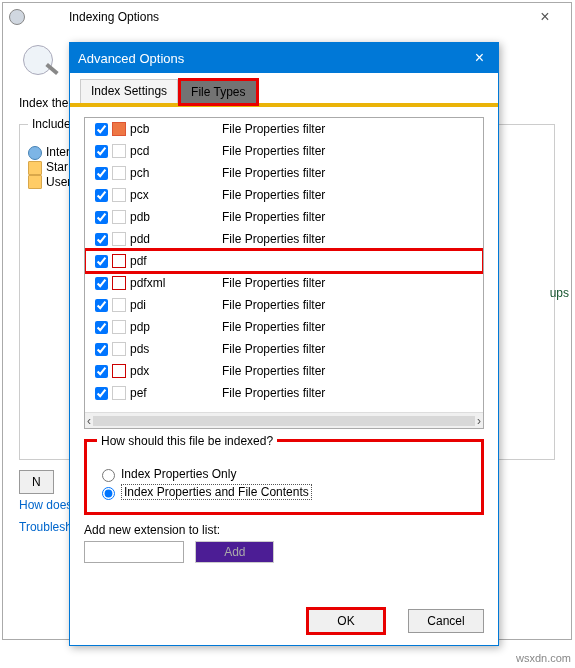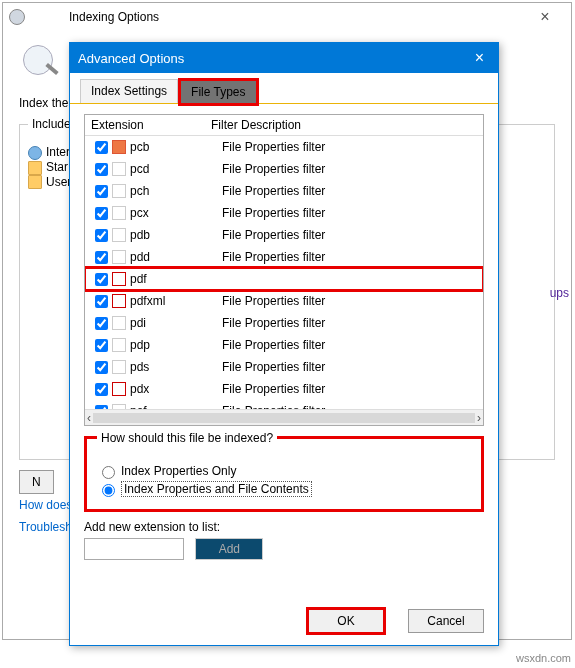--- a/index.html
+++ b/index.html
@@ -29,21 +29,21 @@
 .link { color: #0066cc; text-decoration: none; display: inline-block; margin: 4px 0; cursor: pointer; }
 
 .bottom-btn { border:1px solid #999; background:#f0f0f0; padding:4px 12px; }
 
 
 .child-window { position: absolute; left: 69px; top: 42px; width: 430px; height: 604px; border: 1px solid #0078d7; background: #fff; box-shadow: 2px 2px 8px rgba(0,0,0,.3); display:flex; flex-direction:column; }
 .child-title { background: #0078d7; color: #fff; height: 30px; display: flex; align-items: center; padding: 0 8px; }
 .child-title-text { flex: 1; font-size: 13px; }
 .child-close { font-size: 16px; cursor: pointer; padding: 0 6px; }
 
-.tabs { display: flex; padding: 6px 10px 0 10px; border-bottom: 1px solid #eab308; }
+.tabs { display: flex; padding: 6px 10px 0 10px; border-bottom: 4px solid #eab308; }
 .tab { padding: 4px 10px; border: 1px solid #ccc; border-bottom: none; background: #f4f4f4; margin-right: 2px; cursor: pointer; position: relative; }
 .tab.active { background: #737373; border-bottom: 1px solid #fff; top: 1px; }
 
 .child-body { padding: 10px 14px; flex:1; display:flex; flex-direction:column; }
 
 .listbox { border: 1px solid #aaa; height: 312px; display: flex; flex-direction: column; }
 .list-header { display: flex; border-bottom: 1px solid #ddd; padding: 3px 6px; font-weight: normal; }
 .col-ext { width: 120px; }
 .col-desc { flex: 1; }
 .list-rows { flex:1; overflow-y: scroll; overflow-x: hidden; }
@@ -59,30 +59,30 @@
 
 .hscroll { height: 16px; border-top: 1px solid #ddd; background: #f0f0f0; display:flex; align-items:center; justify-content:space-between; padding:0 2px; font-size:11px; color:#555; }
 
 .radio-group { border:1px solid #ccc; margin-top:10px; padding:8px 10px 10px 10px; }
 .radio-label { position:relative; top:-16px; background:#fff; padding:0 4px; display:inline-block; }
 .radio-row { display:flex; align-items:center; margin:2px 0; }
 .radio-row input { margin-right:6px; }
 
 .add-row { margin-top:8px; }
 .add-input { width:100px; height:22px; border:1px solid #aaa; margin-right:8px; }
-.add-btn { width:68px; height:22px; border:1px solid #ccc; background:#0c4a6e; color:#aaa; }
+.add-btn { width:79px; height:22px; border:1px solid #ccc; background:#4c1d95; color:#aaa; }
 
 .child-buttons { display:flex; justify-content:flex-end; padding:12px 14px; gap:24px; }
 .dlg-btn { width:76px; height:24px; border:1px solid #999; background:#f0f0f0; cursor:pointer; }
 
 .hl-red { outline:3px solid #e80000; outline-offset:-1px; }
 .hl-red-inset { border:3px solid #e80000 !important; }
 
 .watermark { position:absolute; right:4px; bottom:4px; font-size:11px; color:#888; }
-.parent-behind-right { position:absolute; right:6px; top:286px; font-size:12px; color:#4c1d95;}
+.parent-behind-right { position:absolute; right:6px; top:286px; font-size:12px; color:#14532d;}
 </style>
 </head>
 <body>
 
 <div class="parent-window">
   <div class="parent-title">
     <span class="magnifier"></span>
     <span class="parent-title-text">Indexing Options</span>
     <span class="close-x">×</span>
   </div>
@@ -113,24 +113,20 @@
   </div>
 
   <div class="tabs">
     <div class="tab">Index Settings</div>
     <div class="tab active hl-red">File Types</div>
   </div>
 
   <div class="child-body">
 
     <div class="listbox">
-      <div class="list-header">
-        <span class="col-ext">Extension</span>
-        <span class="col-desc">Filter Description</span>
-      </div>
       <div class="list-rows" id="list-rows">
           <div class="row">
             <input type="checkbox" checked="" style="">
             <span class="ft-icon office"></span>
             <span class="ext">pcb</span>
             <span class="desc">File Properties filter</span>
           </div>
           <div class="row">
             <input type="checkbox" checked="" style="">
             <span class="ft-icon ps"></span>

